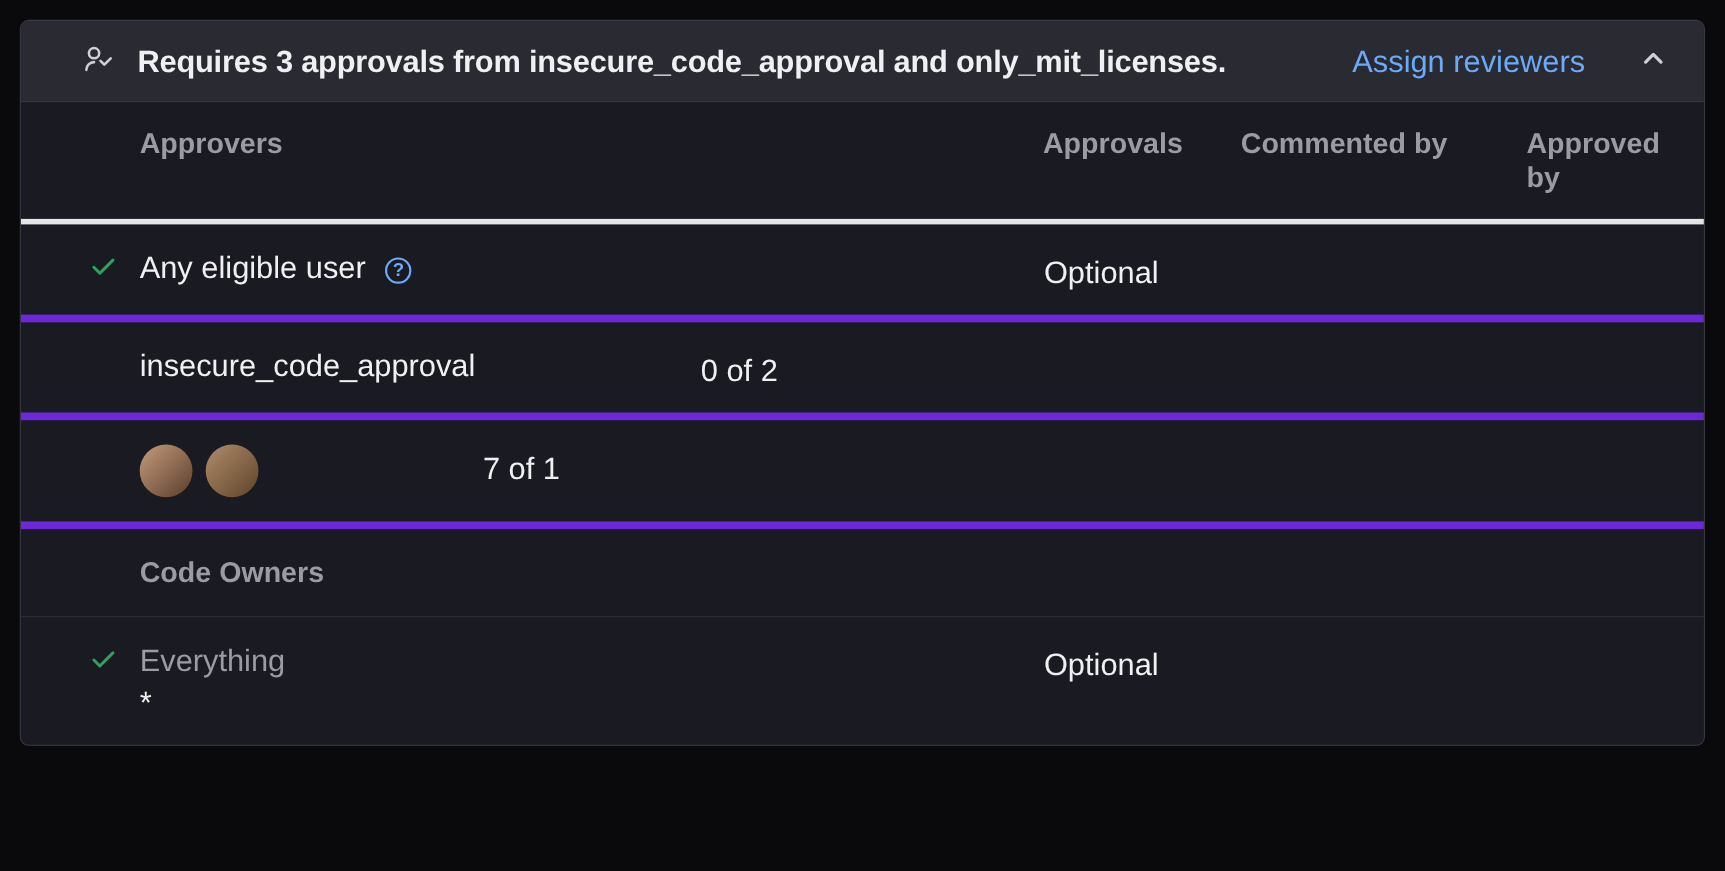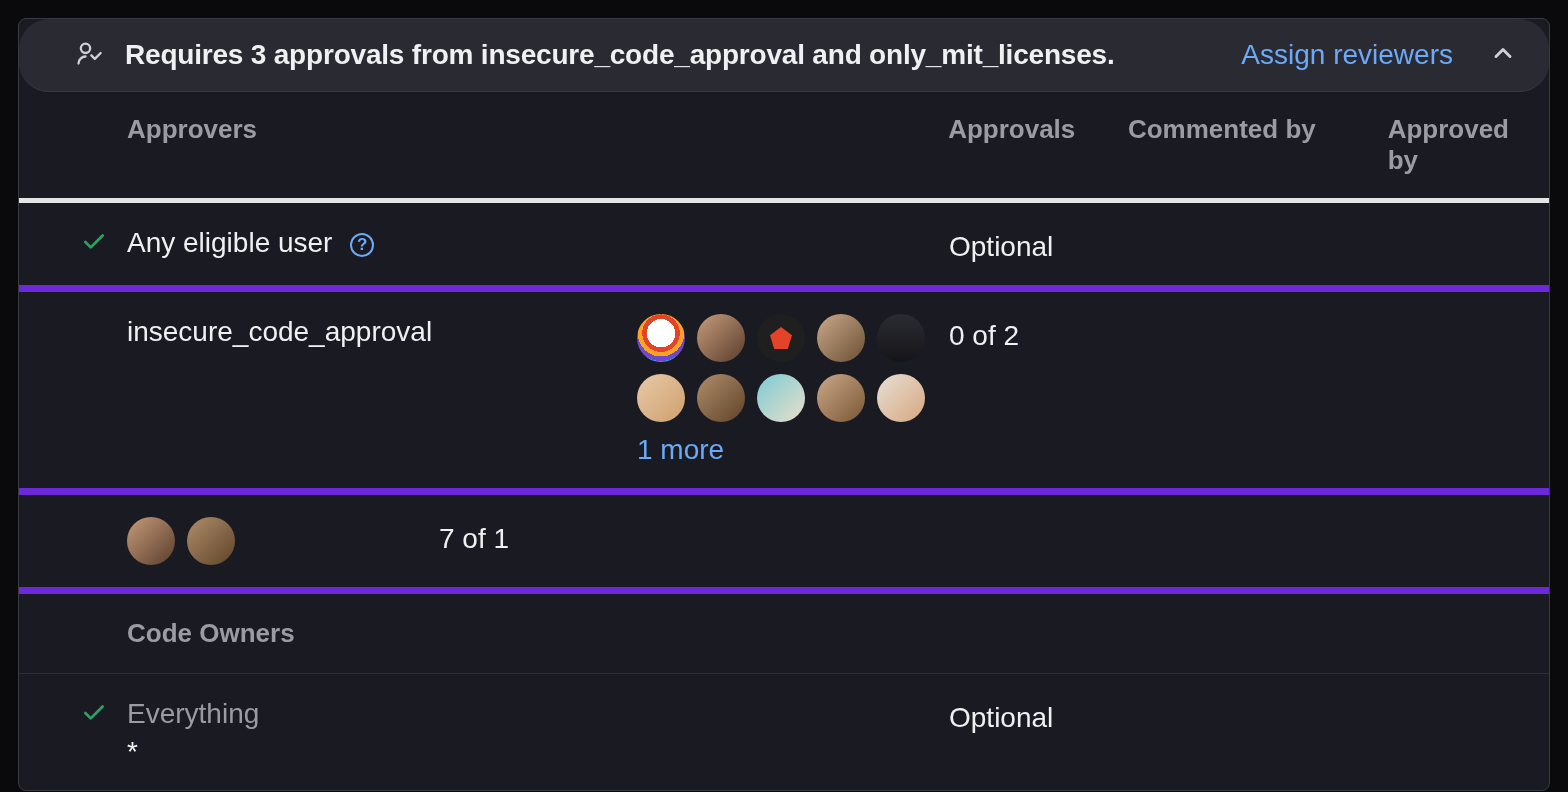--- a/index.html
+++ b/index.html
@@ -17,40 +17,39 @@
     border-radius: 8px;
     overflow: hidden;
     background: #1a1a22;
   }
   .header {
     display: flex;
     align-items: center;
     padding: 20px 32px 20px 56px;
     background: #2a2a33;
     border-bottom: 1px solid #3a3a44;
-    border-radius: 30px;
   }
   .header-icon {
     margin-right: 22px;
     color: #cfcfd6;
     flex-shrink: 0;
   }
   .header-title {
     font-size: 28px;
     font-weight: 700;
     color: #f0f0f2;
     flex: 1;
     letter-spacing: -0.2px;
   }
   .assign-link {
     color: #6ca9f7;
     font-size: 28px;
     font-weight: 400;
     cursor: pointer;
-    margin-right: 36px;
+    margin-right: 48px;
   }
   .chevron {
     color: #cfcfd6;
     cursor: pointer;
   }
   .table-header {
     display: flex;
     padding: 22px 32px 22px 108px;
     border-bottom: 5px solid #e5e5e5;
     background: #1a1a22;
@@ -198,33 +197,20 @@
     </div>
     <div class="avatars-col"></div>
     <div class="approvals-col">Optional</div>
     <div class="commented-col"></div>
     <div class="approved-col"></div>
   </div>
 
   <div class="row">
     <div class="check-col"></div>
     <div class="name-col">insecure_code_approval</div>
-    <div class="avatars-col">
-      <span class="avatar av1"></span>
-      <span class="avatar av2"></span>
-      <span class="avatar av3"></span>
-      <span class="avatar av4"></span>
-      <span class="avatar av5"></span>
-      <span class="avatar av6"></span>
-      <span class="avatar av7"></span>
-      <span class="avatar av8"></span>
-      <span class="avatar av9"></span>
-      <span class="avatar av10"></span>
-      <span class="more-link">1 more</span>
-    </div>
     <div class="approvals-col">0 of 2</div>
     <div class="commented-col"></div>
     <div class="approved-col"></div>
   </div>
 
   <div class="row">
     <div class="check-col"></div>
     <div class="avatars-col">
       <span class="avatar av2"></span>
       <span class="avatar av7"></span>

